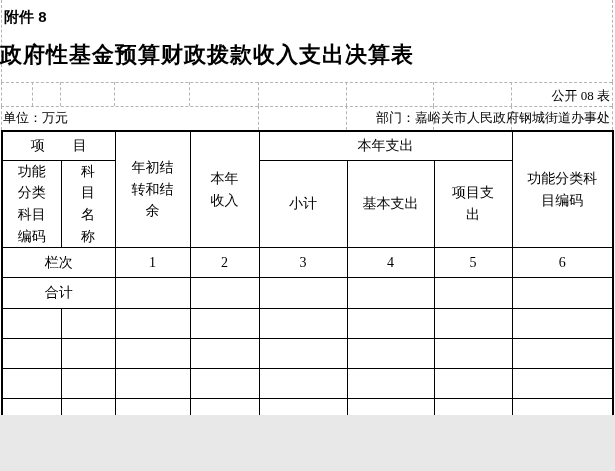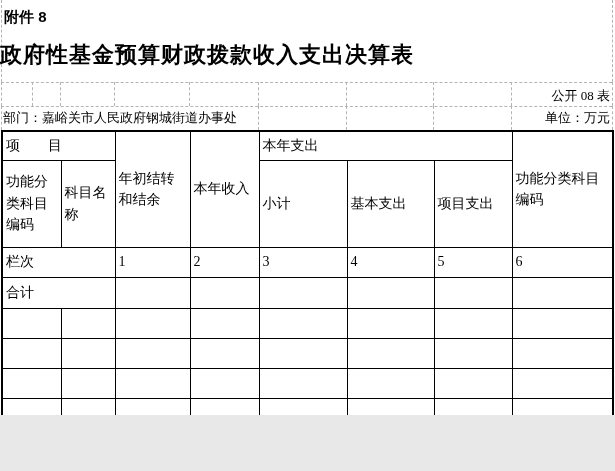--- a/index.html
+++ b/index.html
@@ -52,24 +52,25 @@
   table.decl-table {
     position: absolute;
     left: 1px; top: 130px;
     width: 612px;
     table-layout: fixed;
     border-collapse: collapse;
     border: 2px solid #000000;
   }
   table.decl-table td {
     border: 1px solid #000000;
+    text-align: center;
     vertical-align: middle;
     font-size: 14px;
     line-height: 1.55;
-    padding: 0 3px;
+    padding: 0 14px;
     overflow: hidden;
   }
   tr.r1 { height: 29px; }
   tr.r2 { height: 87px; }
   tr.r3 { height: 30px; }
   tr.r4 { height: 31px; margin-top: 12px; }
   tr.rEmpty { height: 30px; }
 
   .note {
     position: absolute;
@@ -109,22 +110,22 @@
   <div class="gl v" style="left:511px; top:106px; height:24px;"></div>
   <div class="gl v" style="left:612px; top:106px; height:24px;"></div>
   <div class="gl v" style="left:1px; top:428px; height:42px;"></div>
   <div class="gl v" style="left:612px; top:428px; height:42px;"></div>
   <div class="gl h" style="left:1px; top:470px; width:611px;"></div>
 
   <div class="attachment">附件 8</div>
   <div class="title">政府性基金预算财政拨款收入支出决算表</div>
   <div class="form-no">公开 08 表</div>
   <div class="meta-row">
+    <span>单位：万元</span>
     <span>部门：嘉峪关市人民政府钢城街道办事处</span>
-    <span>单位：万元</span>
   </div>
 
   <table class="decl-table">
     <colgroup>
       <col style="width:59px">
         <col style="width:54px">
         <col style="width:75px">
         <col style="width:69px">
       <col style="width:88px">
         <col style="width:87px">

